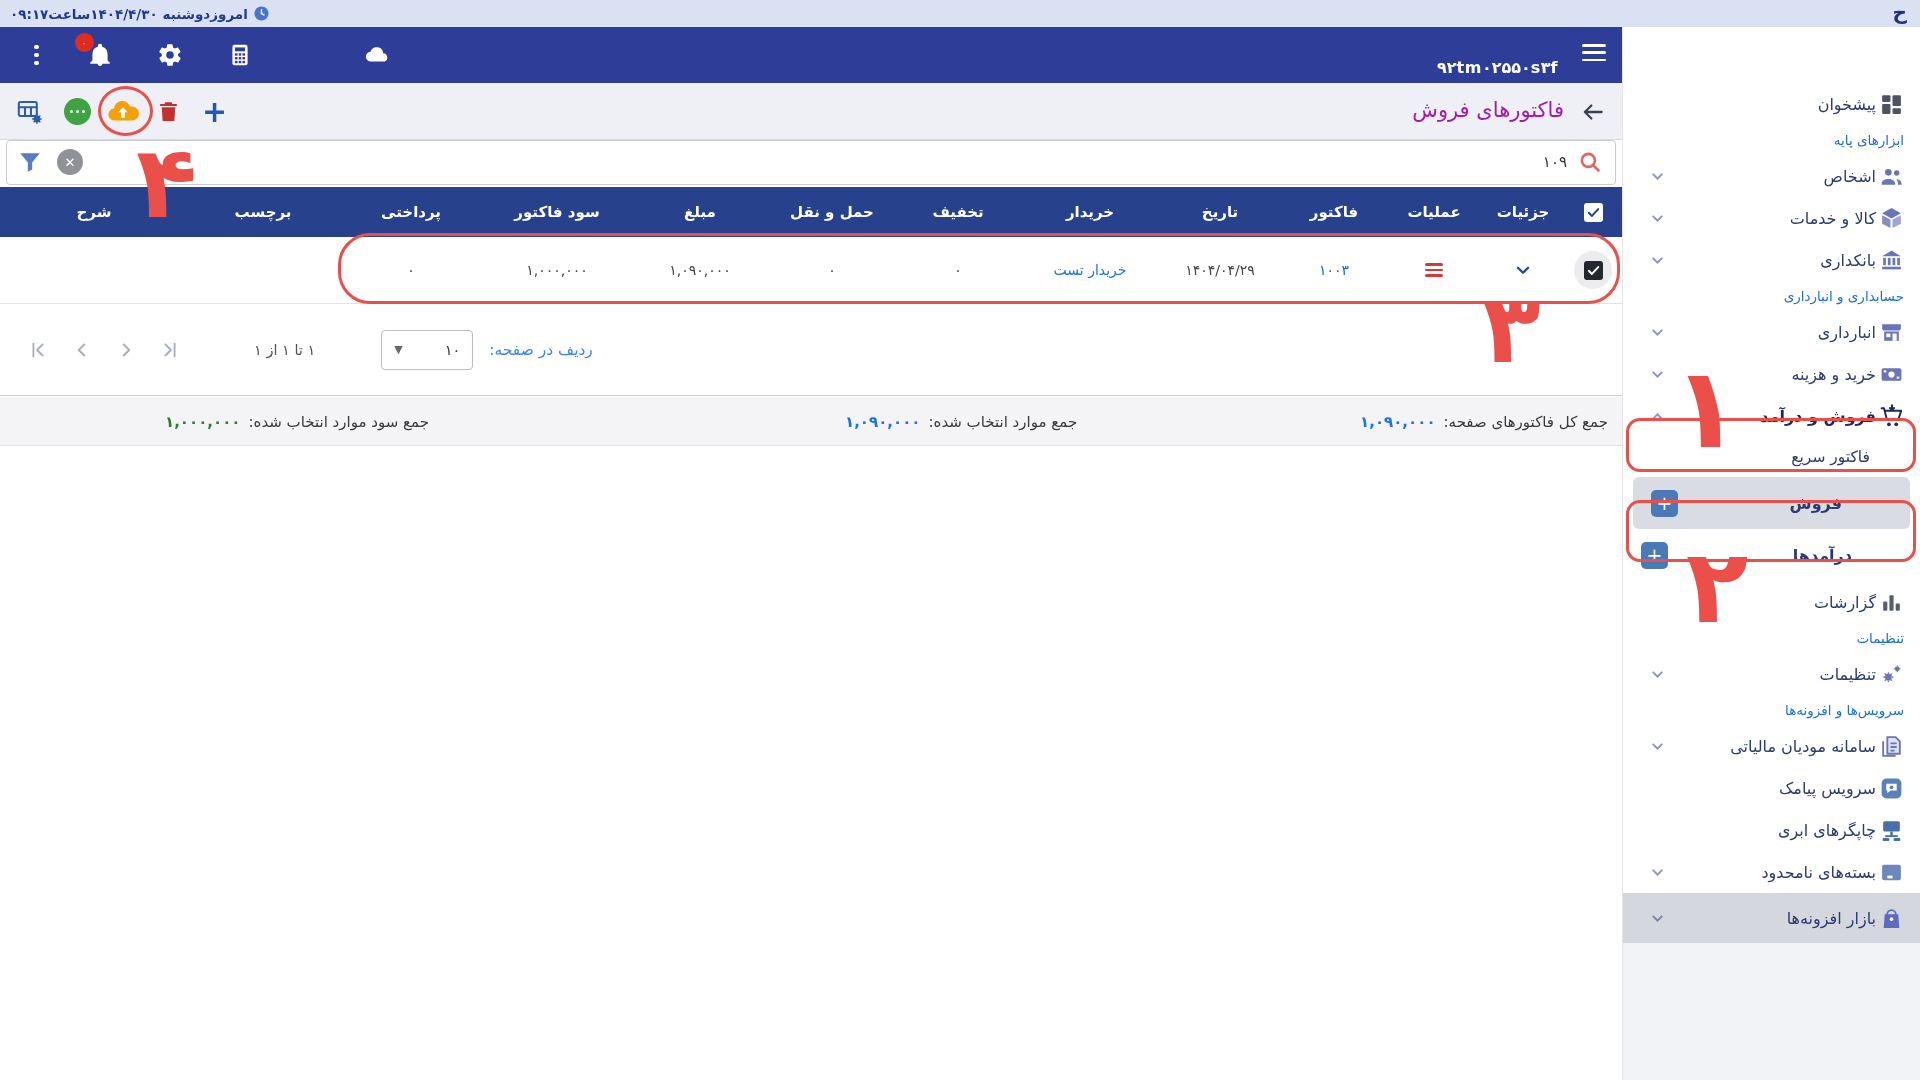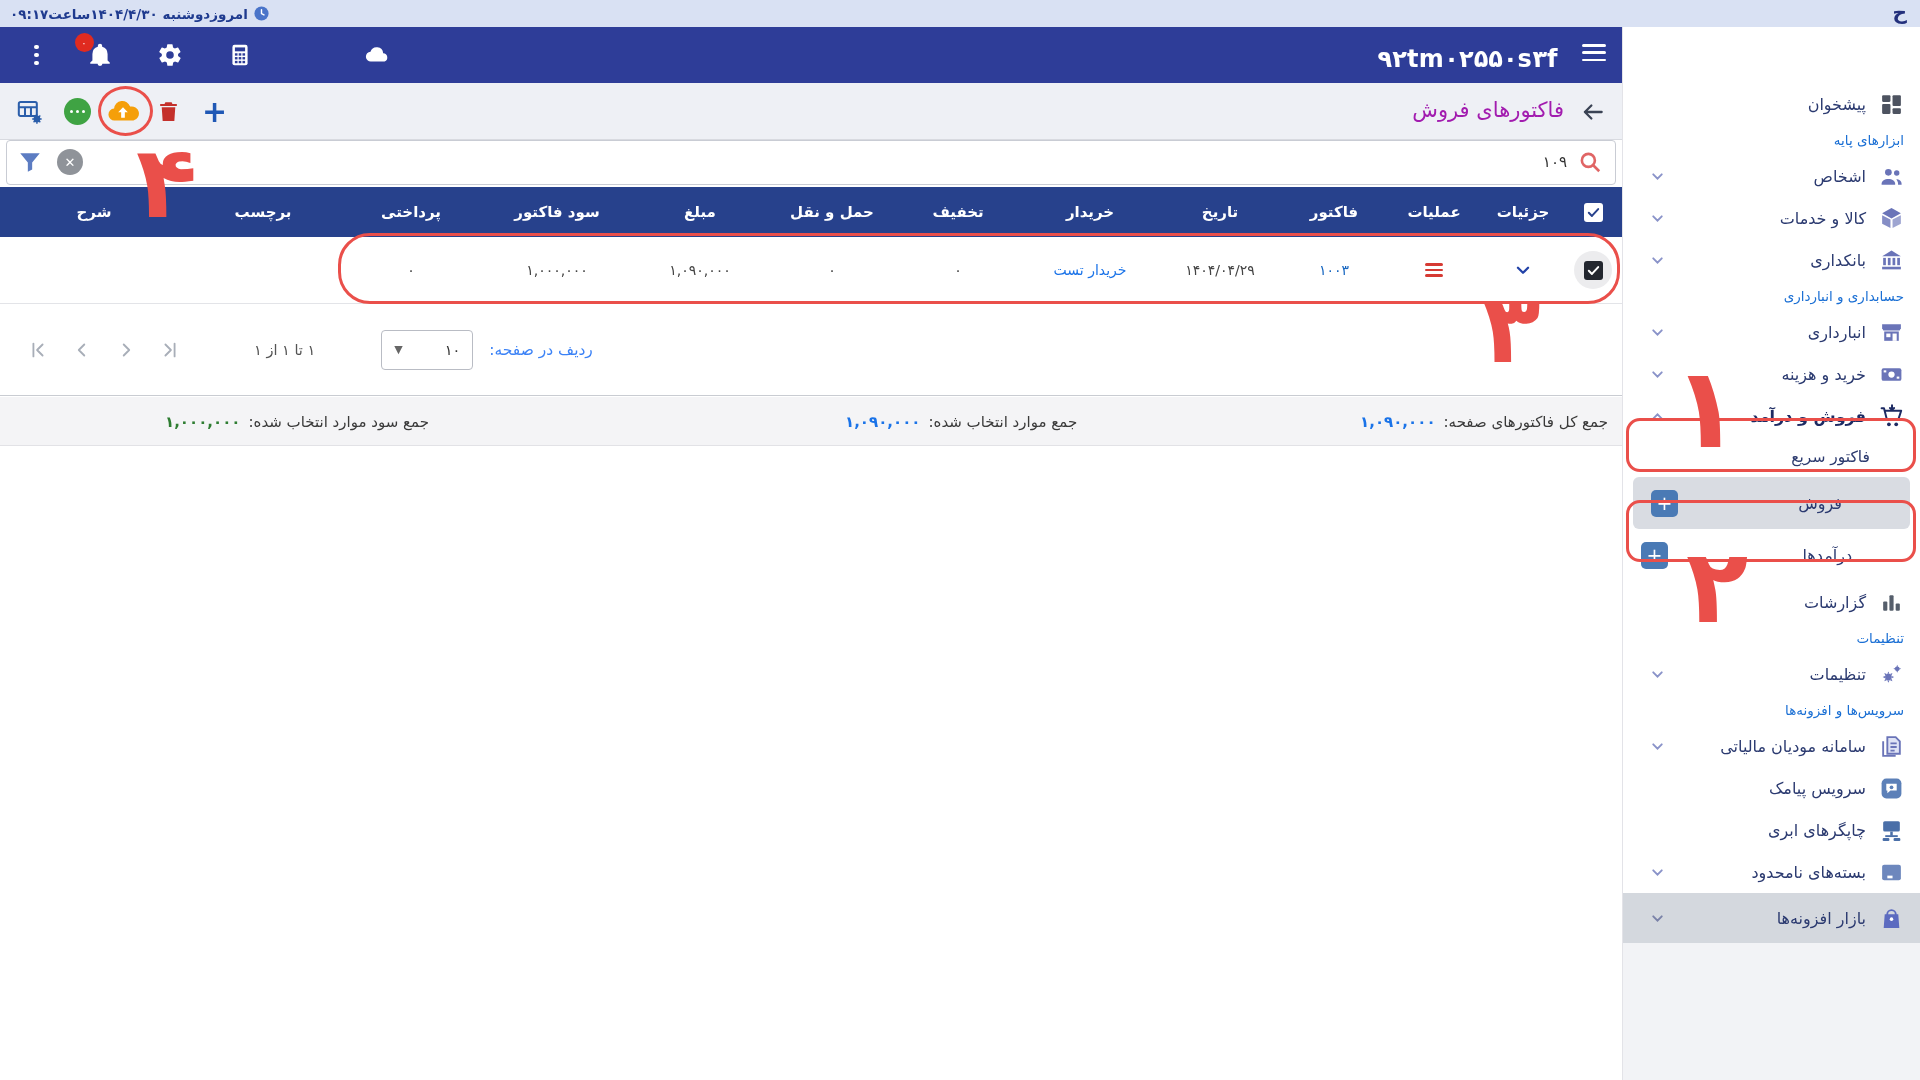--- a/index.html
+++ b/index.html
@@ -16,21 +16,21 @@
   
   .navbar { position:absolute; top:27px; left:0; width:1622px; height:56px; background:#2e3d98; }
   .nav-left { position:absolute; left:30px; top:0; height:56px; display:flex; align-items:center; gap:44px; }
   .nav-icon { position:relative; display:flex; align-items:center; justify-content:center; cursor:pointer; }
   .nav-icon svg { width:26px; height:26px; }
   .kebab { display:flex; flex-direction:column; gap:3.5px; padding:4px; }
   .kebab i { width:4.5px; height:4.5px; border-radius:50%; background:#fff; }
   .badge { position:absolute; top:-9px; left:-12px; min-width:19px; height:19px; border-radius:50%; background:#e02b20; color:#fff; font-size:9px; display:flex; align-items:center; justify-content:center; }
   .apps-grid { display:grid; grid-template-columns:repeat(3,6px); grid-template-rows:repeat(3,6px); gap:2.5px; }
   .apps-grid i { background:#fff; border-radius:1px; }
-  .nav-brand { position:absolute; right:64px; top:4px; height:56px; display:flex; align-items:center; color:#fff; font-size:24px; font-weight:bold; letter-spacing:.5px; }
+  .nav-brand { position:absolute; right:64px; top:12px; height:56px; display:flex; align-items:center; color:#fff; font-size:16px; font-weight:bold; letter-spacing:.5px; }
   .nav-burger { position:absolute; right:16px; top:17px; display:flex; flex-direction:column; gap:4.5px; cursor:pointer; }
   .nav-burger i { width:24px; height:2.8px; background:#fff; border-radius:2px; }
 
   
   .titlebar { position:absolute; top:83px; left:0; width:1622px; height:57px; background:#eef0f5; border-bottom:1px solid #d8dae0; }
   .back-btn { position:absolute; right:16px; top:16px; width:26px; height:26px; cursor:pointer; }
   .page-title { position:absolute; right:58px; top:15px; font-size:21px; color:#a21caf; direction:rtl; }
   .tool { position:absolute; top:0; height:57px; display:flex; align-items:center; cursor:pointer; }
   .t-grid { left:16px; } .t-more { left:64px; } .t-cloud { left:106px; } .t-trash { left:156px; } .t-plus { left:202px; }
   .green-dots { width:27px; height:27px; border-radius:50%; background:#3fa343; display:flex; align-items:center; justify-content:center; gap:2.5px; }
@@ -72,29 +72,29 @@
 
   
   .summary { position:absolute; top:397px; left:0; width:1622px; height:49px; background:#f4f4f6; border-bottom:1px solid #e2e2e6; }
   .sum-item { position:absolute; top:0; height:49px; display:flex; align-items:center; gap:8px; direction:rtl; font-size:15px; color:#3a3a3a; }
   .sum-right { right:14px; } .sum-mid { left:845px; } .sum-left { left:165px; }
   .sum-blue { color:#1a73e8; font-weight:bold; }
   .sum-green { color:#2e7d32; font-weight:bold; }
 
   
   .sidebar { position:absolute; top:27px; right:0; width:298px; height:1053px; background:#fff; border-left:1px solid #e3e3e8; direction:rtl; padding-top:56px; display:flex; flex-direction:column; }
-  .side-item { height:42px; flex:0 0 42px; display:flex; align-items:center; padding:0 14px 0 26px; gap:10px; color:#2b3a70; font-size:16px; cursor:pointer; }
+  .side-item { height:42px; flex:0 0 42px; display:flex; align-items:center; padding:0 14px 0 26px; color:#2b3a70; font-size:16px; cursor:pointer; }
   .side-item .sicon { width:30px; display:flex; justify-content:center; }
   .side-item .sicon svg { width:25px; height:25px; }
   .side-item .chev { margin-inline-start:auto; display:flex; }
   .chev svg { width:17px; height:17px; }
   .side-section { height:30px; flex:0 0 30px; display:flex; align-items:center; padding:0 16px; color:#1a6fd4; font-size:13.5px; }
   .sub-plain { height:40px; flex:0 0 40px; display:flex; align-items:center; padding-right:50px; color:#2c3a6e; font-size:15.5px; cursor:pointer; }
   .sub-row { height:52px; flex:0 0 52px; display:flex; align-items:center; padding:0 18px 0 18px; color:#2b3a70; font-size:16px; cursor:pointer; }
-  .sub-row .lbl { padding-right:50px; }
+  .sub-row .lbl { padding-right:50px;font-weight:bold; }
   .plus-btn { margin-inline-start:auto; width:27px; height:27px; border-radius:5px; background:#4a7ab5; color:#fff; font-size:19px; line-height:1; display:flex; align-items:center; justify-content:center; cursor:pointer; }
   .sub-active { background:#d9dce2; border-radius:6px; margin:0 10px; }
   .item-bold { font-weight:bold; color:#1d2b63; }
   .market { background:#d4d8de; height:50px; flex:0 0 50px; }
   .side-rest { flex:1; background:#f2f3f6; }
 
   
   .ann { position:absolute; z-index:50; pointer-events:none; color:#ea4f4a; font-weight:bold; font-family:"DejaVu Sans",sans-serif; }
   .ann-box { border:3.5px solid #ea4f4a; background:transparent; }
   .ann-digit { line-height:1; }

